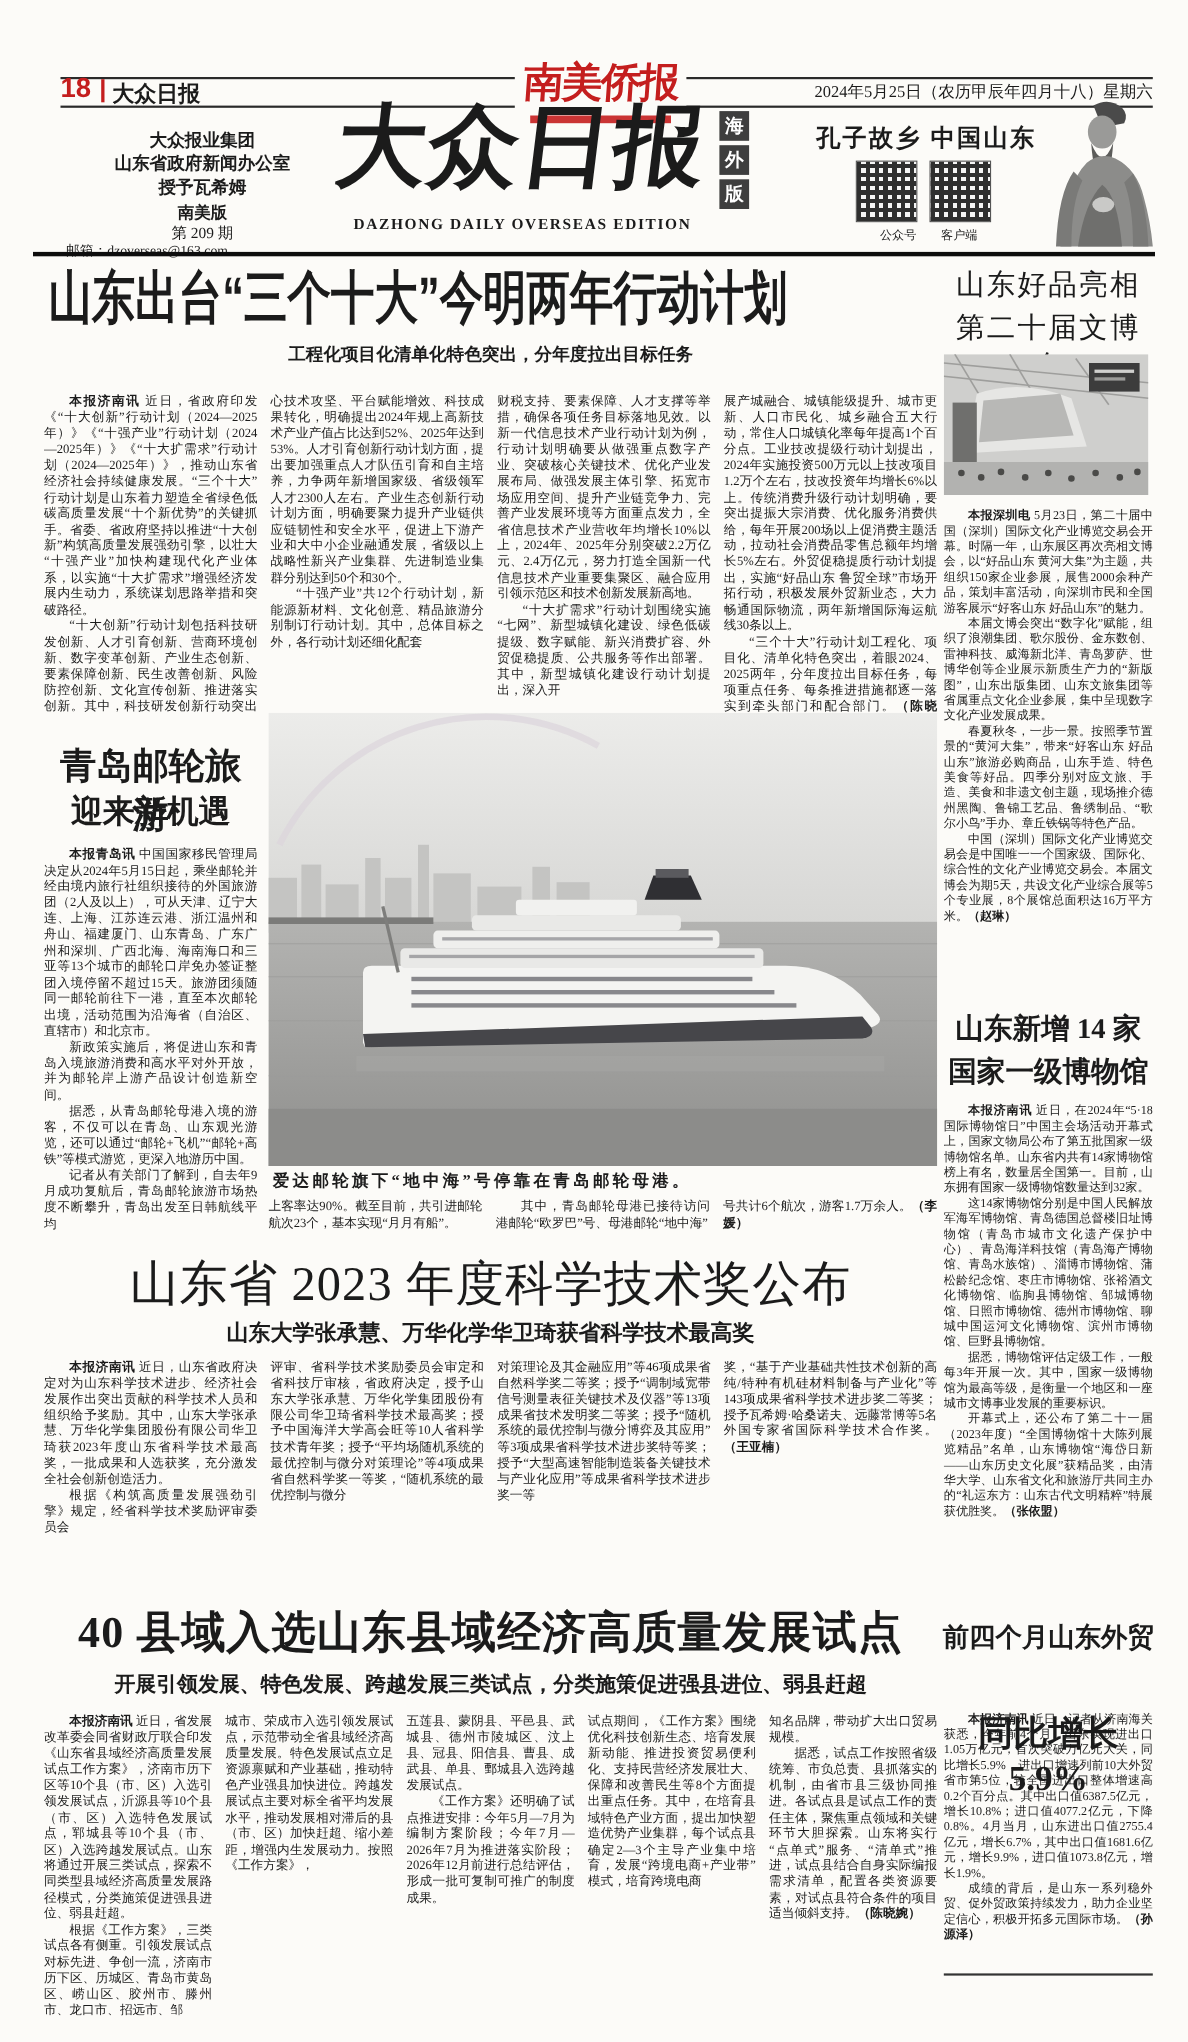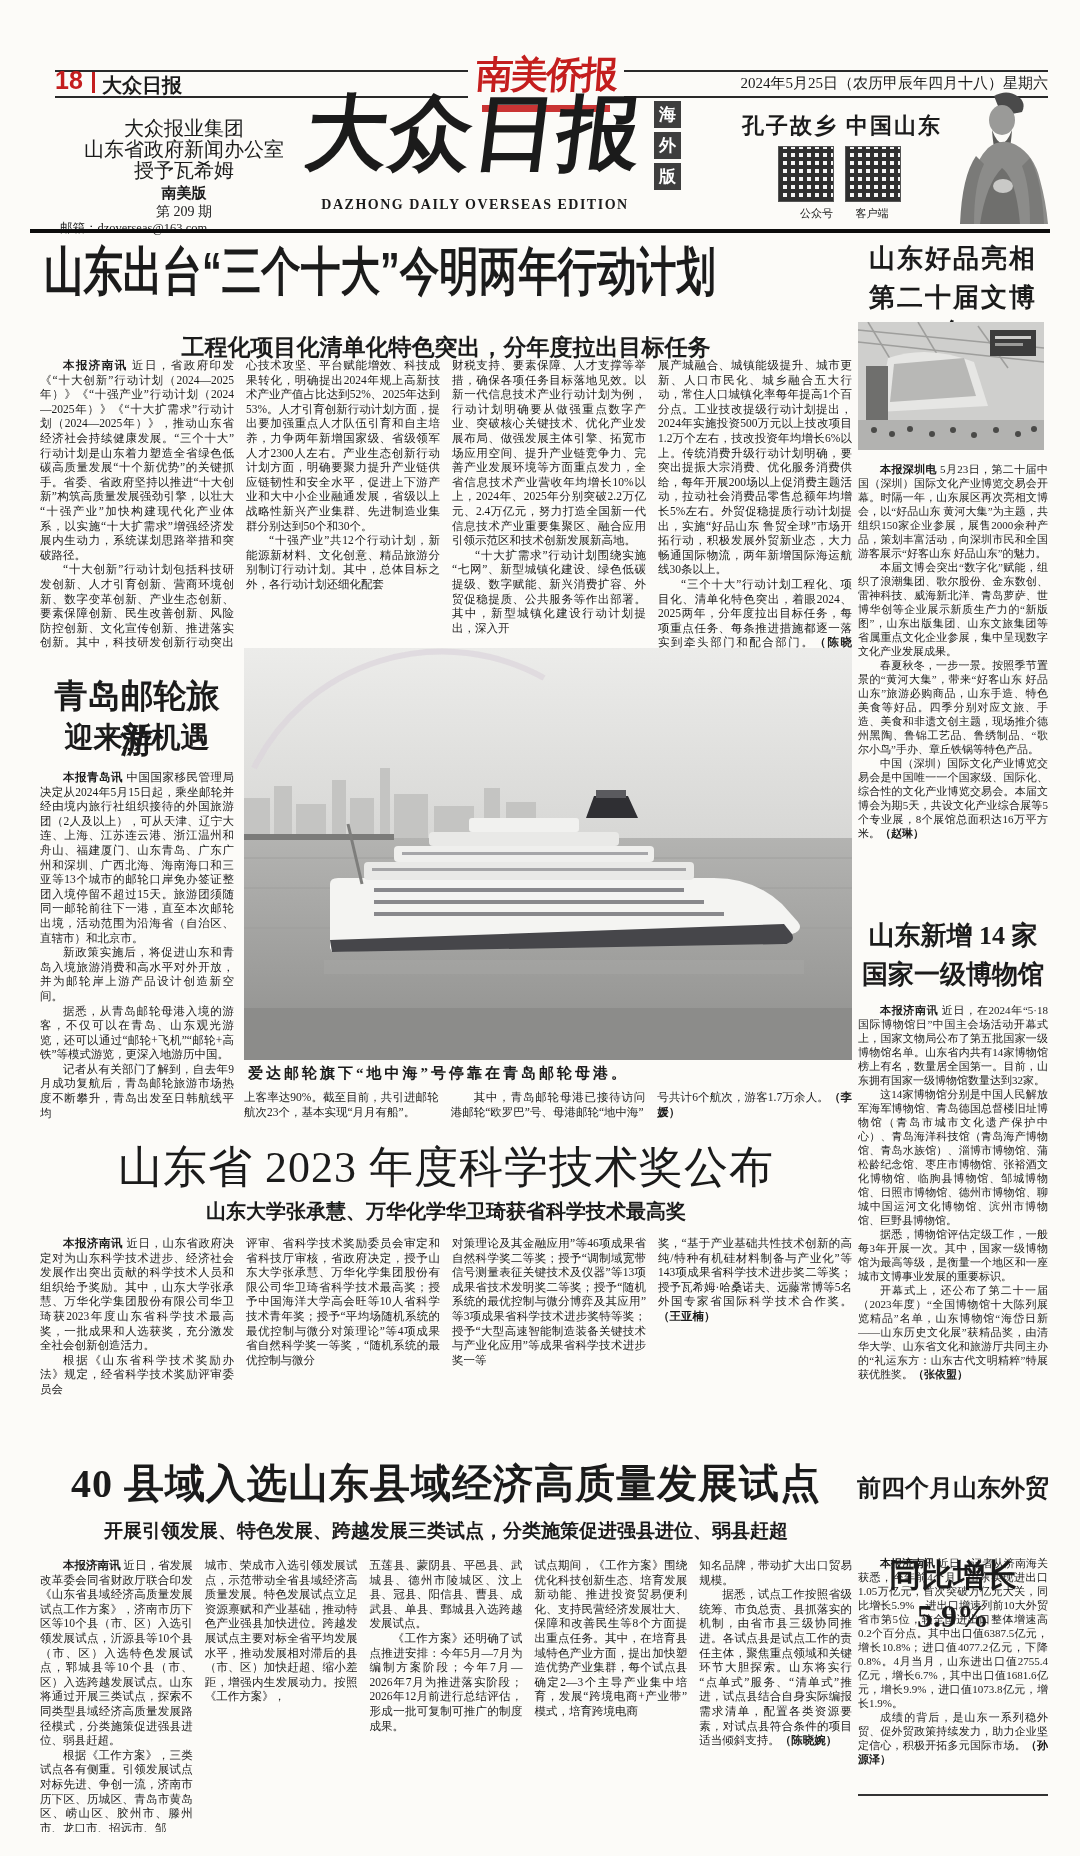--- a/index.html
+++ b/index.html
@@ -1,57 +1,57 @@
 <!DOCTYPE html>
 <html lang="zh" style="--red: #c41e1e;"><head>
 <meta charset="utf-8">
 <title>Newspaper</title>
 <style>
   html,body{margin:0;padding:0;background:#e9e7e2;}
   .page{position:relative;width:1080px;height:1856px;margin:0 auto;background:#fcfbf8;
         font-family:"Liberation Serif","DejaVu Serif",serif;color:#1b1b1b;overflow:hidden;}
   .abs{position:absolute;}
   .sans{font-family:"Liberation Sans","DejaVu Sans",sans-serif;}
-  .serif{font-family:"Liberation Serif","DejaVu Serif",serif;font-weight:bold;}
+  .serif{font-family:"Liberation Serif","DejaVu Serif",serif;}
   .center{text-align:center;}
   .nowrap{white-space:nowrap;}
 
   
   .tb-line{height:2px;background:#2a2a2a;}
   .tb-pageno{left:55px;top:66px;font-size:25px;font-weight:bold;color:var(--red);}
   .tb-sep{left:92px;top:72px;width:3px;height:21px;background:var(--red);}
   .tb-paper{left:102px;top:72px;font-size:20px;font-weight:bold;}
   .tb-logo{left:468px;top:50px;width:156px;text-align:center;font-size:37px;font-weight:900;
            color:var(--red);transform:skewX(-4deg);letter-spacing:-2px;}
   .tb-logo-bar{left:482px;top:105px;width:128px;height:7px;background:var(--red);opacity:.9;}
   .tb-date{left:640px;top:74px;width:408px;text-align:right;font-size:15px;}
 
   
-  .mh-org{left:58px;top:118px;width:252px;text-align:center;font-size:20px;font-weight:normal;line-height:21px;}
+  .mh-org{left:58px;top:118px;width:252px;text-align:center;font-size:16px;font-weight:bold;line-height:21px;}
   .mh-edition{left:58px;top:184px;width:252px;text-align:center;font-size:15px;font-weight:bold;}
   .mh-issue{left:58px;top:203px;width:252px;text-align:center;font-size:14px;}
   .mh-email{left:60px;top:220px;font-size:12.5px;}
   .mh-script{left:298px;top:88px;width:352px;text-align:center;font-size:82px;font-weight:900;
              line-height:92px;transform:skewX(-7deg);letter-spacing:2px;}
   .mh-vbox{left:654px;top:101px;width:28px;}
   .vbox{width:27px;height:27px;margin-bottom:4px;background:#3e3e3e;color:#fff;font-size:17px;
         line-height:27px;text-align:center;font-weight:bold;}
   .mh-eng{left:292px;top:197px;width:366px;text-align:center;font-size:14px;font-weight:bold;letter-spacing:1.5px;}
   .mh-slogan{left:742px;top:111px;font-size:22px;font-weight:bold;letter-spacing:2px;}
   .qr{width:54px;height:54px;border:1px solid #555;
       background:
         repeating-linear-gradient(0deg,#2f2f2f 0 4px,transparent 4px 8px),
         repeating-linear-gradient(90deg,#2f2f2f 0 4px,#f5f5f5 4px 8px);}
   .qr-label{width:56px;text-align:center;font-size:11px;}
   .rule-thick{left:30px;top:229px;width:1020px;height:4px;background:#0d0d0d;}
 
   
   .lead-headline{left:44px;top:242px;font-size:52px;font-weight:900;letter-spacing:0;
                  transform:scaleX(.76);transform-origin:left top;line-height:58px;}
-  .lead-subhead{left:40px;top:332px;width:812px;font-size:23px;font-weight:bold;}
+  .lead-subhead{left:40px;top:312px;width:812px;font-size:16px;font-weight:bold;}
   .cols{display:flex;gap:12px;overflow:hidden;text-align:justify;}
   .col{flex:1;min-width:0;}
   .lead-body{font-size:11.5px;line-height:14.6px;}
   .side-body{font-size:11px;line-height:14px;text-align:justify;overflow:hidden;}
   .lead-cols{left:40px;top:358px;width:812px;height:292px;}
   p{margin:0;}
   p.ind{text-indent:2em;}
 
   
   .expo-h1{left:856px;top:241px;width:194px;font-size:26px;letter-spacing:2px;}
@@ -273,21 +273,21 @@
       <div class="col">
         <p>号共计6个航次，游客1.7万余人。<b>（李媛）</b></p>
       </div>
     </div>
 
   <div class="abs sci-headline serif center nowrap">山东省 2023 年度科学技术奖公布</div>
   <div class="abs sci-subhead sans center">山东大学张承慧、万华化学华卫琦获省科学技术最高奖</div>
   <div class="abs sci-cols cols lead-body">
       <div class="col">
         <p class="ind"><b>本报济南讯</b>  近日，山东省政府决定对为山东科学技术进步、经济社会发展作出突出贡献的科学技术人员和组织给予奖励。其中，山东大学张承慧、万华化学集团股份有限公司华卫琦获2023年度山东省科学技术最高奖，一批成果和人选获奖，充分激发全社会创新创造活力。</p>
-        <p class="ind">根据《山东省科学技术奖励办法》规定，经省科学技术奖励评审委员会</p>
+        <p class="ind">根据《构筑高质量发展强劲引擎》规定，经省科学技术奖励评审委员会</p>
       </div>
       <div class="col">
         <p>评审、省科学技术奖励委员会审定和省科技厅审核，省政府决定，授予山东大学张承慧、万华化学集团股份有限公司华卫琦省科学技术最高奖；授予中国海洋大学高会旺等10人省科学技术青年奖；授予“平均场随机系统的最优控制与微分对策理论”等4项成果省自然科学奖一等奖，“随机系统的最优控制与微分</p>
       </div>
       <div class="col">
         <p>对策理论及其金融应用”等46项成果省自然科学奖二等奖；授予“调制域宽带信号测量表征关键技术及仪器”等13项成果省技术发明奖二等奖；授予“随机系统的最优控制与微分博弈及其应用”等3项成果省科学技术进步奖特等奖；授予“大型高速智能制造装备关键技术与产业化应用”等成果省科学技术进步奖一等</p>
       </div>
       <div class="col">
         <p>奖，“基于产业基础共性技术创新的高纯/特种有机硅材料制备与产业化”等143项成果省科学技术进步奖二等奖；授予瓦希姆·哈桑诺夫、远藤常博等5名外国专家省国际科学技术合作奖。<b>（王亚楠）</b></p>
       </div>

